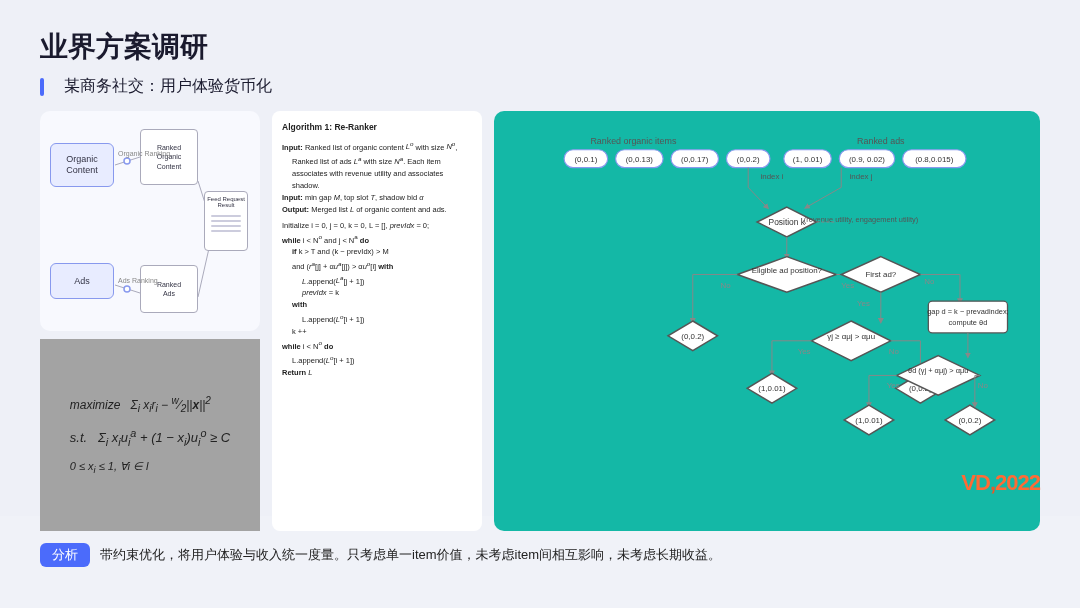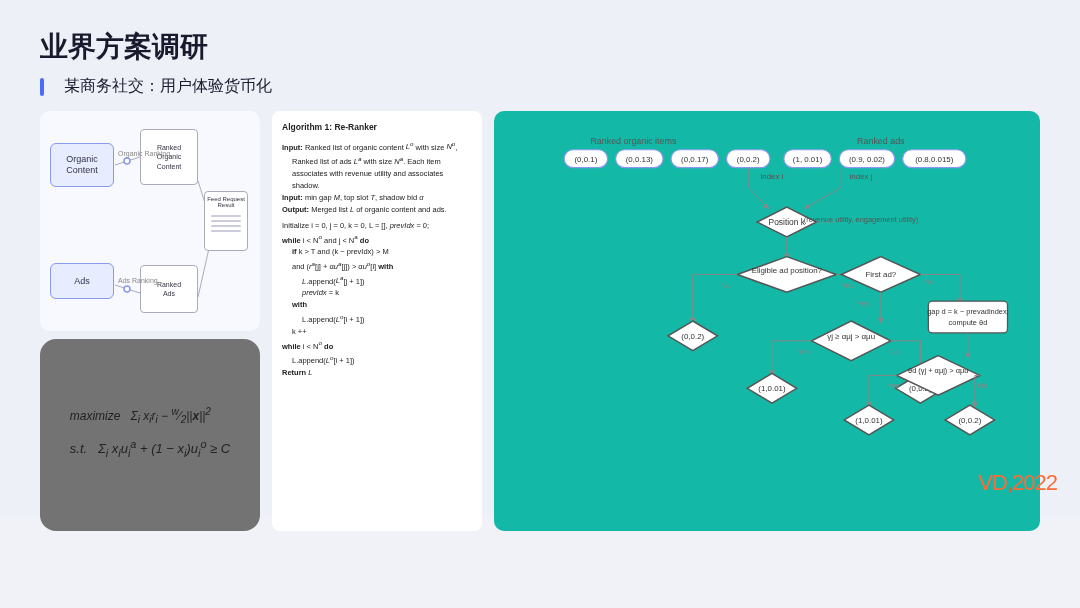--- a/index.html
+++ b/index.html
@@ -135,22 +135,22 @@
       margin: 3px 0;
       border-radius: 1px;
     }
     .arrow-label {
       position: absolute;
       font-size: 7px;
       color: #888;
     }
     
     .math-box {
-      background: #737373;
-      border-radius: 16px;
+      background: #a3a3a3;
+      border-radius: 0;
       padding: 14px 16px;
       flex: 1;
       display: flex;
       align-items: center;
       justify-content: center;
     }
     .math-content {
       font-size: 13px;
       color: #222;
       line-height: 1.8;
@@ -210,24 +210,24 @@
       white-space: nowrap;
     }
     .analysis-text {
       font-size: 13px;
       color: #222;
       line-height: 1.5;
     }
     
     .vdc-logo {
       position: absolute;
-      right: 23px;
+      right: 40px;
       bottom: 20px;
       font-size: 22px;
-      font-weight: 400;
+      font-weight: 700;
       color: #1a2acc;
       letter-spacing: -1px;
     }
     .vdc-logo span {
       color: #ff6b35;
     }
     
     svg.flow-svg {
       position: absolute;
       top: 0; left: 0;
@@ -300,20 +300,23 @@
         </div>
       </div>
 
       <div class="math-box">
         <div class="math-content">
           <div style="font-size:12px; margin-bottom:6px;">
             maximize &nbsp; Σ<sub>i</sub> x<sub>i</sub>r<sub>i</sub> − <sup>w</sup>⁄<sub>2</sub>||<b>x</b>||<sup>2</sup>
           </div>
           <div style="font-size:13px; margin-bottom:4px;">
             s.t. &nbsp; Σ<sub>i</sub> x<sub>i</sub>u<sub>i</sub><sup>a</sup> + (1 − x<sub>i</sub>)u<sub>i</sub><sup>o</sup> ≥ C
+          </div>
+          <div style="font-size:11px;">
+            0 ≤ x<sub>i</sub> ≤ 1, ∀i ∈ I
           </div>
         </div>
       </div>
     </div>
 
     <div class="mid-panel">
       <div class="algo-box">
         <div class="algo-title">Algorithm 1: Re-Ranker</div>
         <div><span class="algo-bold">Input:</span> Ranked list of organic content <i>L<sup>o</sup></i> with size <i>N<sup>o</sup></i>,</div>
         <div class="algo-indent">Ranked list of ads <i>L<sup>a</sup></i> with size <i>N<sup>a</sup></i>. Each item</div>
@@ -449,17 +452,21 @@
 
         <defs>
           <marker id="arr" markerWidth="6" markerHeight="6" refX="3" refY="3" orient="auto">
             <path d="M0,0 L6,3 L0,6 Z" fill="#888"></path>
           </marker>
         </defs>
       </svg>
     </div>
   </div>
 
+  <div class="analysis-bar">
+    <div class="analysis-tag">分析</div>
+    <div class="analysis-text">带约束优化，将用户体验与收入统一度量。只考虑单一item价值，未考虑item间相互影响，未考虑长期收益。</div>
+  </div>
 
   <div class="vdc-logo">
     <span>VD<span style="color:#e8582a;">,</span></span><span>2022</span>
   </div>
 </div>
 
 </body></html>

